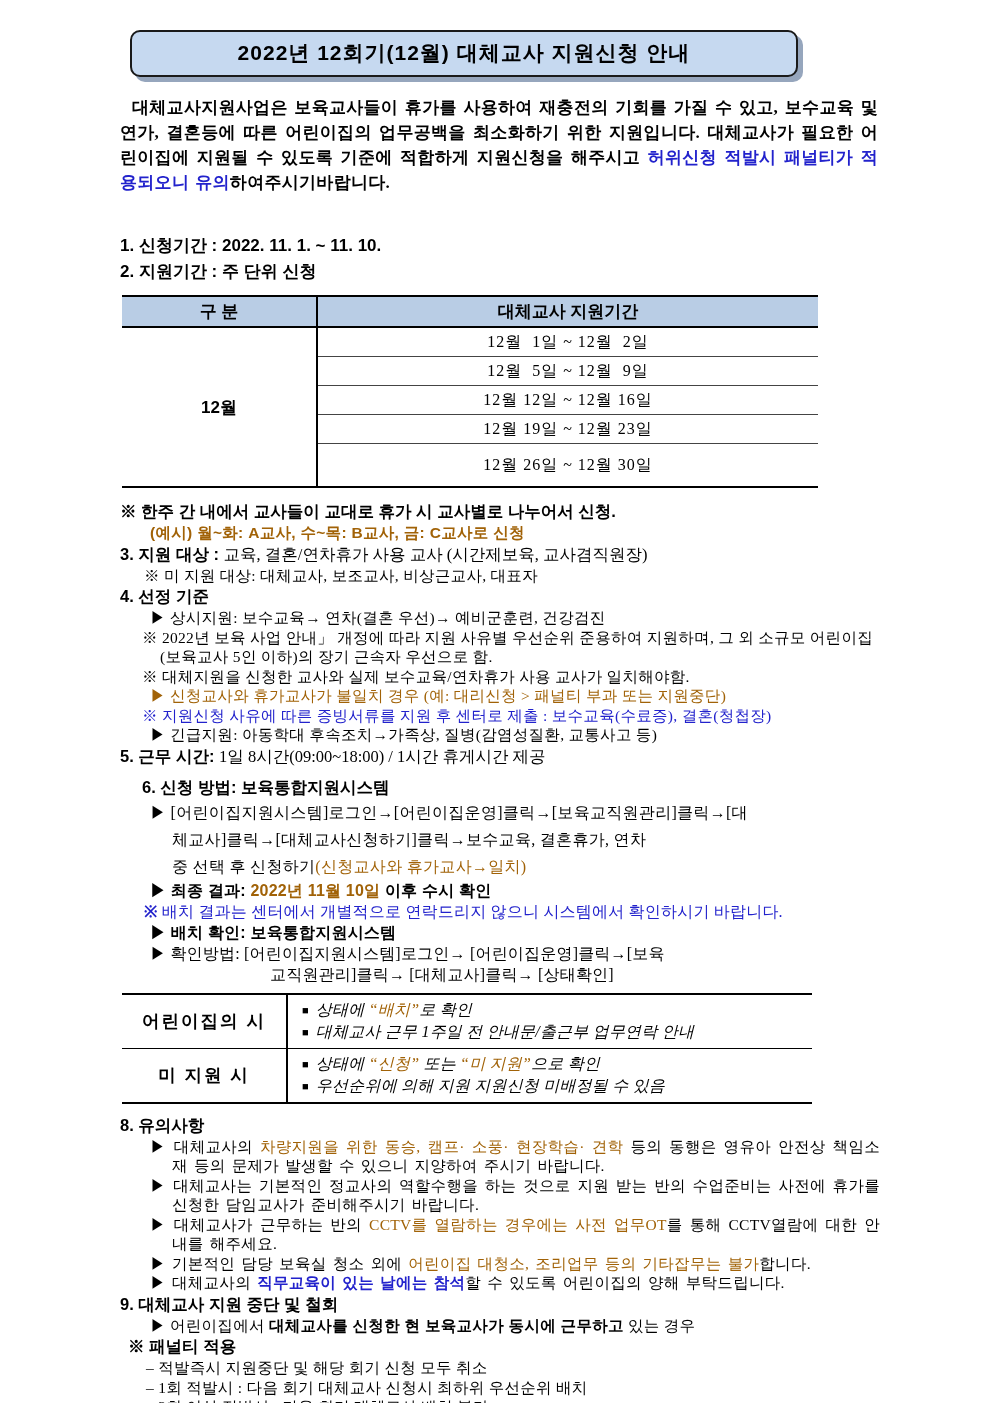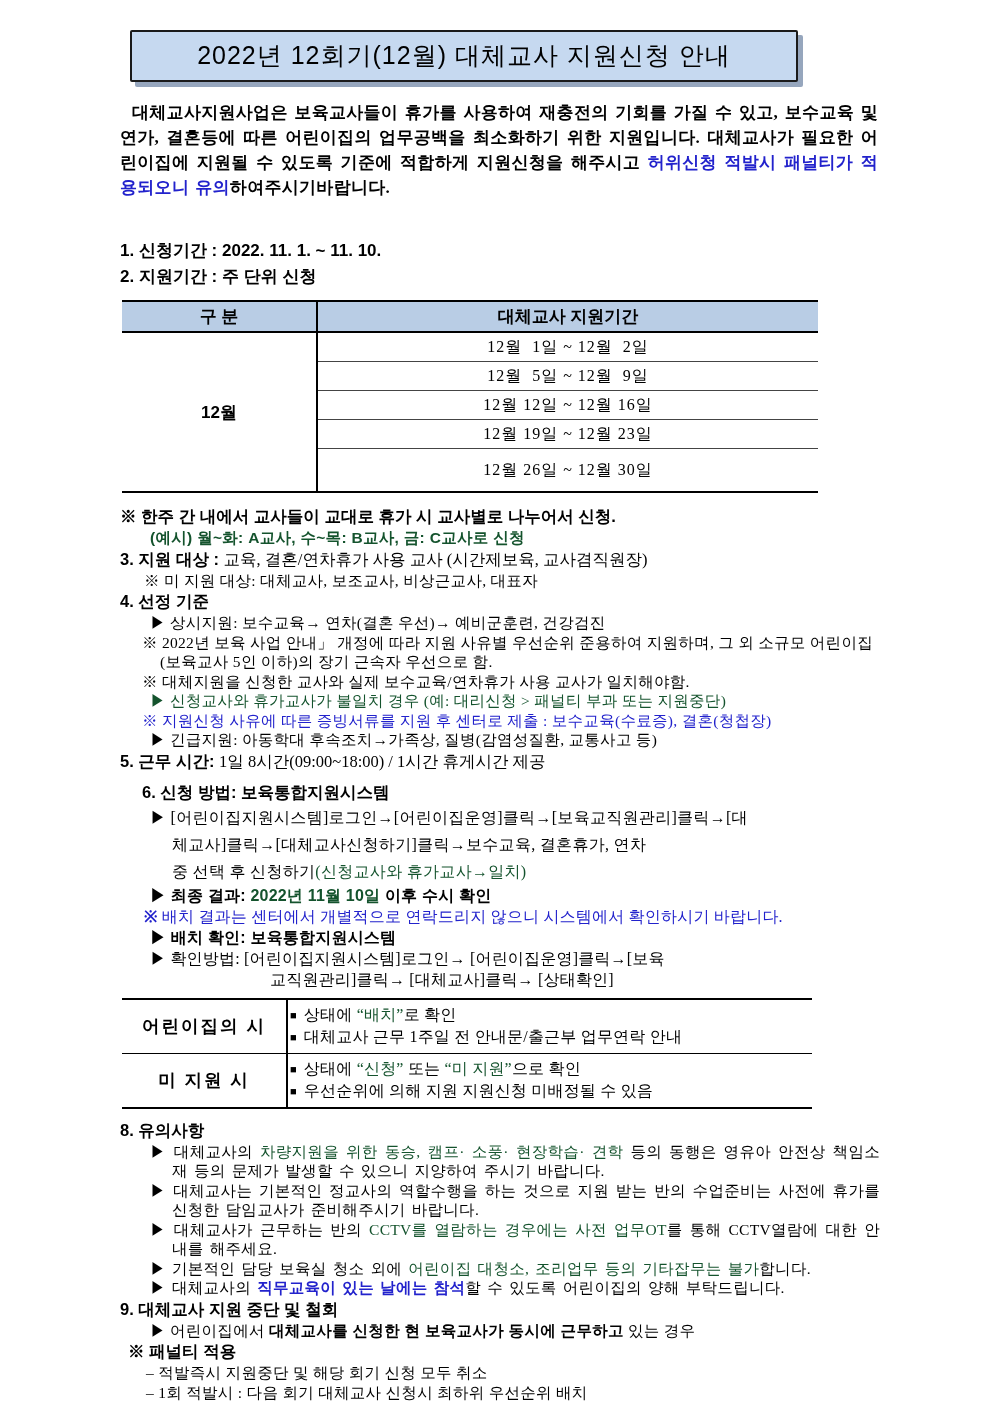--- a/index.html
+++ b/index.html
@@ -4,35 +4,35 @@
 <style>
   html,body{margin:0;padding:0;background:#ffffff;}
   .page{
     width:992px;height:1403px;box-sizing:border-box;overflow:hidden;
     background:#ffffff;padding:30px 112px 0 120px;
     font-family:"Liberation Serif",serif;color:#000;
   }
   .title-box{
     width:668px;margin-left:10px;box-sizing:border-box;
     background:var(--title-bg,#c6d9f0);
-    border:2.5px solid #1a1a1a;border-radius:2px;
+    border:2.5px solid #1a1a1a;border-radius:10px;
     box-shadow:5px 5px 0 #96a6bd;
     text-align:center;padding:7px 0 8px 0;
-    font-family:"Liberation Sans",sans-serif;font-weight:normal;
-    font-size:25px;letter-spacing:1px;
+    font-family:"Liberation Sans",sans-serif;font-weight:bold;
+    font-size:21px;letter-spacing:1px;
   }
   .intro{
     margin:18px 2px 12px 0;font-size:17px;line-height:25px;
     font-weight:600;text-align:justify;text-indent:12px;
     letter-spacing:.3px;word-spacing:1.5px;
   }
   .line{min-height:10px;}
   .f-sans{font-family:"Liberation Sans",sans-serif;}
   .bold{font-weight:bold;}
-  .c-red{color:#14532d;}
+  .c-red{color:#a16207;}
   .c-blue{color:#2222cc;}
   .sz-md25{font-size:17px;line-height:26px;}
   .sz-md22{font-size:16.5px;line-height:23px;}
   .sz-sm{font-size:15.5px;line-height:19.5px;letter-spacing:.3px;}
   .sz-path{font-size:16px;line-height:27px;letter-spacing:.3px;}
   .sz-s7{font-size:16px;line-height:21px;letter-spacing:.2px;}
   .just{text-align:justify;word-spacing:2px;}
   
   table.t1{
     border-collapse:collapse;margin:10px 0 12px 2px;
@@ -59,21 +59,21 @@
   table.t2{
     border-collapse:collapse;margin:8px 0 10px 2px;width:690px;
     border-top:2.5px solid #000;border-bottom:2.5px solid #000;
   }
   .t2 tr.r2 td{border-top:1.8px solid #000;}
   .t2 td.label{
     width:162px;text-align:center;vertical-align:middle;
     font-family:"Liberation Sans",sans-serif;font-weight:bold;
     font-size:17.5px;letter-spacing:2px;
   }
-  .t2 td.detail{border-left:2.5px solid #000;padding:4px 6px 5px 2px;}
+  .t2 td.detail{border-left:2.5px solid #000;padding:4px 6px 5px 14px;font-style:italic;}
   .t2 .dline{font-size:16px;line-height:22px;letter-spacing:.2px;}
   .t2 .dline .sq{font-size:11px;vertical-align:1px;margin-right:7px;}
 </style>
 </head>
 <body>
 
 <div class="page">
   <div class="title-box">2022년 12회기(12월) 대체교사 지원신청 안내</div>
   <div class="intro" id="intro"><span>대체교사지원사업은 보육교사들이 휴가를 사용하여 재충전의 기회를 가질 수 있고, 보수교육 및 연가, 결혼등에 따른 어린이집의 업무공백을 최소화하기 위한 지원입니다. 대체교사가 필요한 어린이집에 지원될 수 있도록 기준에 적합하게 지원신청을 해주시고 </span><span class="c-blue">허위신청 적발시 패널티가 적용되오니 유의</span><span>하여주시기바랍니다.</span></div>
   <div id="content">

